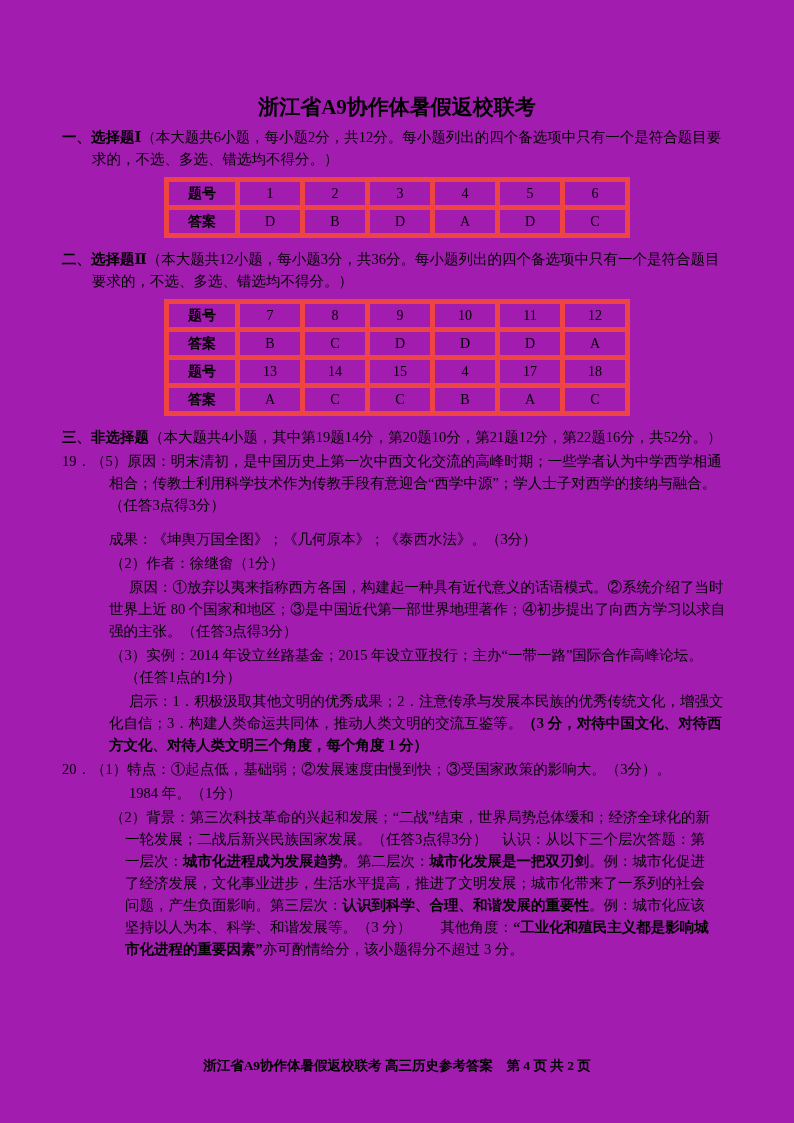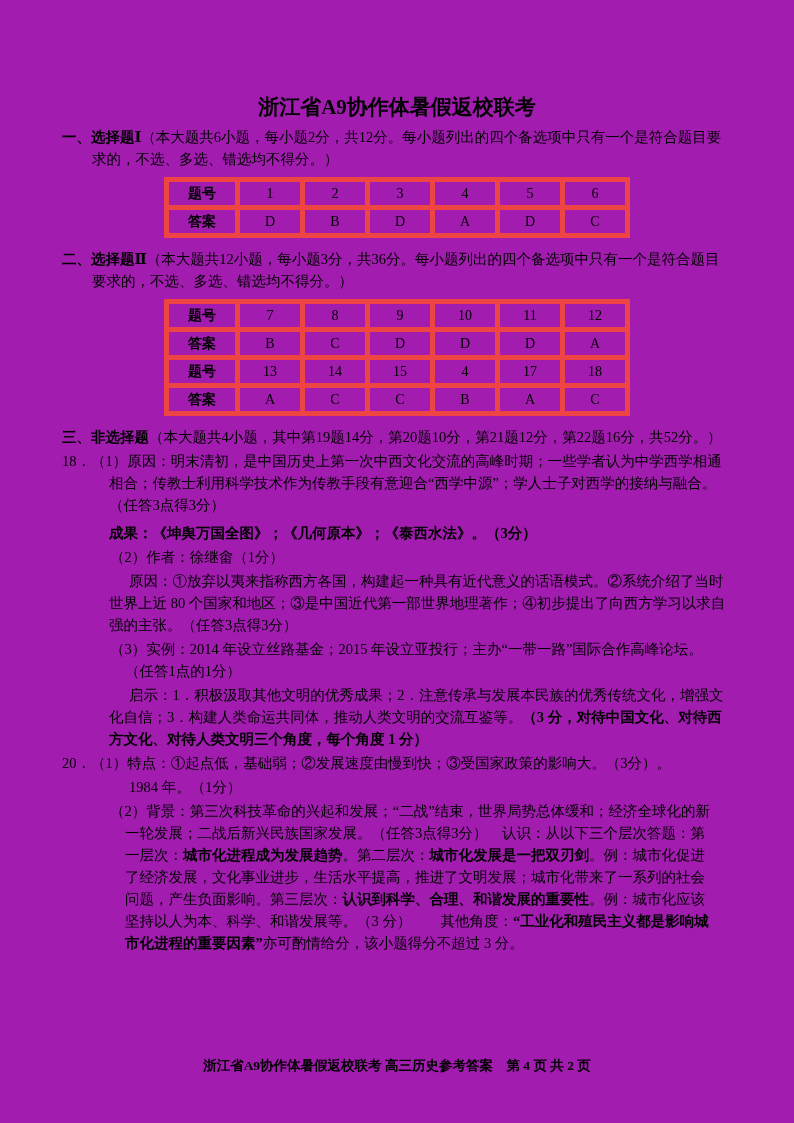--- a/index.html
+++ b/index.html
@@ -21,21 +21,21 @@
   .sec b { font-weight:bold; }
   table.ans { border-collapse:collapse; margin:7px auto 10px auto; }
   table.ans td {
     border:5px solid #ef4444;
     width:60px; height:23px;
     text-align:center; vertical-align:middle;
     font-size:14px; padding:0;
   }
   table.ans td:first-child { width:66px; font-weight:bold; }
   .p-main { padding-left:47px; text-indent:-47px; margin:2px 0; }
-  .p-sub  { margin:6px 0 2px 47px;font-weight:bold; }
+  .p-sub  { margin:12px 0 2px 47px; }
   .p-sub2 { padding-left:47px; text-indent:-15px; margin:2px 16px; }
   .p-sub3 { margin:2px 0 2px 47px; text-indent:20px; }
   .p-deep { margin:2px 0 2px 67px; }
   .p-none { margin:2px 0; }
   .bold { font-weight:bold; }
   .footer {
     position:absolute; bottom:46px; left:0;
     width:100%; text-align:center;
     font-weight:bold; font-size:13.5px;
   }
@@ -110,21 +110,21 @@
       <td>C</td>
       <td>B</td>
       <td>A</td>
       <td>C</td>
     </tr>
   </tbody>
     </table>
 
   <p class="sec"><b>三、非选择题</b><span>（本大题共4小题，其中第19题14分，第20题10分，第21题12分，第22题16分，共52分。）</span></p>
 
-  <div class="p-main">18．（1）原因：明末清初，是中国历史上第一次中西文化交流的高峰时期；一些学者认为中学西学相通相合；传教士利用科学技术作为传教手段有意迎合“西学中源”；学人士子对西学的接纳与融合。（任答3点得3分）</div>
+  <div class="p-main">19．（5）原因：明末清初，是中国历史上第一次中西文化交流的高峰时期；一些学者认为中学西学相通相合；传教士利用科学技术作为传教手段有意迎合“西学中源”；学人士子对西学的接纳与融合。（任答3点得3分）</div>
   <div class="p-sub">成果：《坤舆万国全图》；《几何原本》；《泰西水法》。（3分）</div>
   <div class="p-sub2">（2）作者：徐继畬（1分）</div>
   <div class="p-sub3">原因：①放弃以夷来指称西方各国，构建起一种具有近代意义的话语模式。②系统介绍了当时世界上近 80 个国家和地区；③是中国近代第一部世界地理著作；④初步提出了向西方学习以求自强的主张。（任答3点得3分）</div>
   <div class="p-sub2">（3）实例：2014 年设立丝路基金；2015 年设立亚投行；主办“一带一路”国际合作高峰论坛。（任答1点的1分）</div>
   <div class="p-sub3"><span>启示：1．积极汲取其他文明的优秀成果；2．注意传承与发展本民族的优秀传统文化，增强文化自信；3．构建人类命运共同体，推动人类文明的交流互鉴等。</span><span class="bold">（3 分，对待中国文化、对待西方文化、对待人类文明三个角度，每个角度 1 分）</span></div>
 
   <div class="p-none">20．（1）特点：①起点低，基础弱；②发展速度由慢到快；③受国家政策的影响大。（3分）。</div>
   <div class="p-deep">1984 年。（1分）</div>
   <div class="p-sub2">
     <span>（2）背景：第三次科技革命的兴起和发展；“二战”结束，世界局势总体缓和；经济全球化的新一轮发展；二战后新兴民族国家发展。（任答3点得3分）　认识：从以下三个层次答题：第一层次：</span><span class="bold">城市化进程成为发展趋势</span><span>。第二层次：</span><span class="bold">城市化发展是一把双刃剑</span><span>。例：城市化促进了经济发展，文化事业进步，生活水平提高，推进了文明发展；城市化带来了一系列的社会问题，产生负面影响。第三层次：</span><span class="bold">认识到科学、合理、和谐发展的重要性</span><span>。例：城市化应该坚持以人为本、科学、和谐发展等。（3 分）　　其他角度：</span><span class="bold">“工业化和殖民主义都是影响城市化进程的重要因素”</span><span>亦可酌情给分，该小题得分不超过 3 分。</span>

